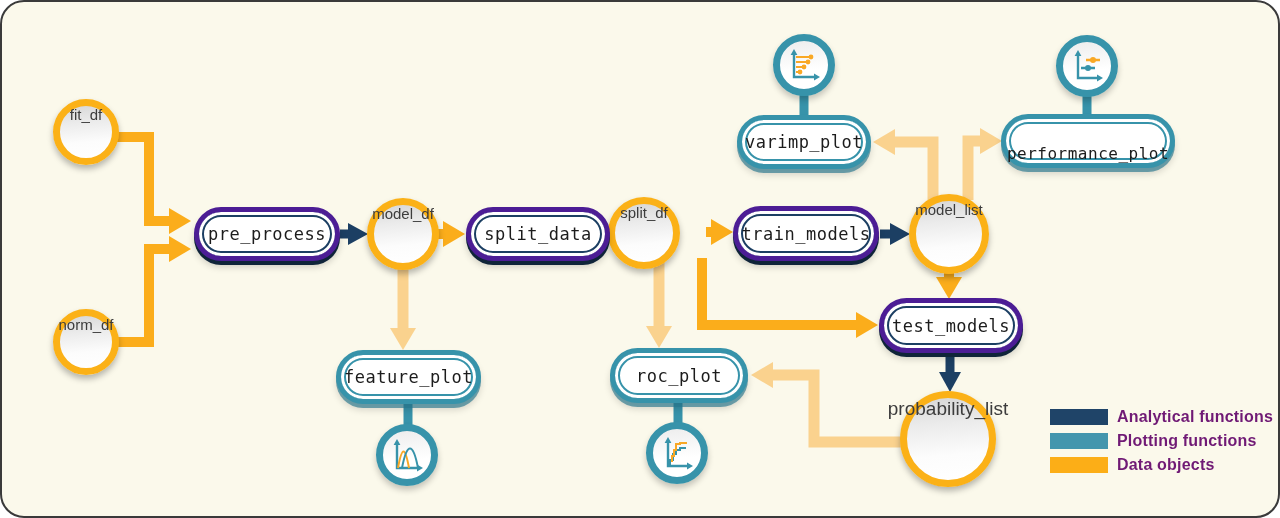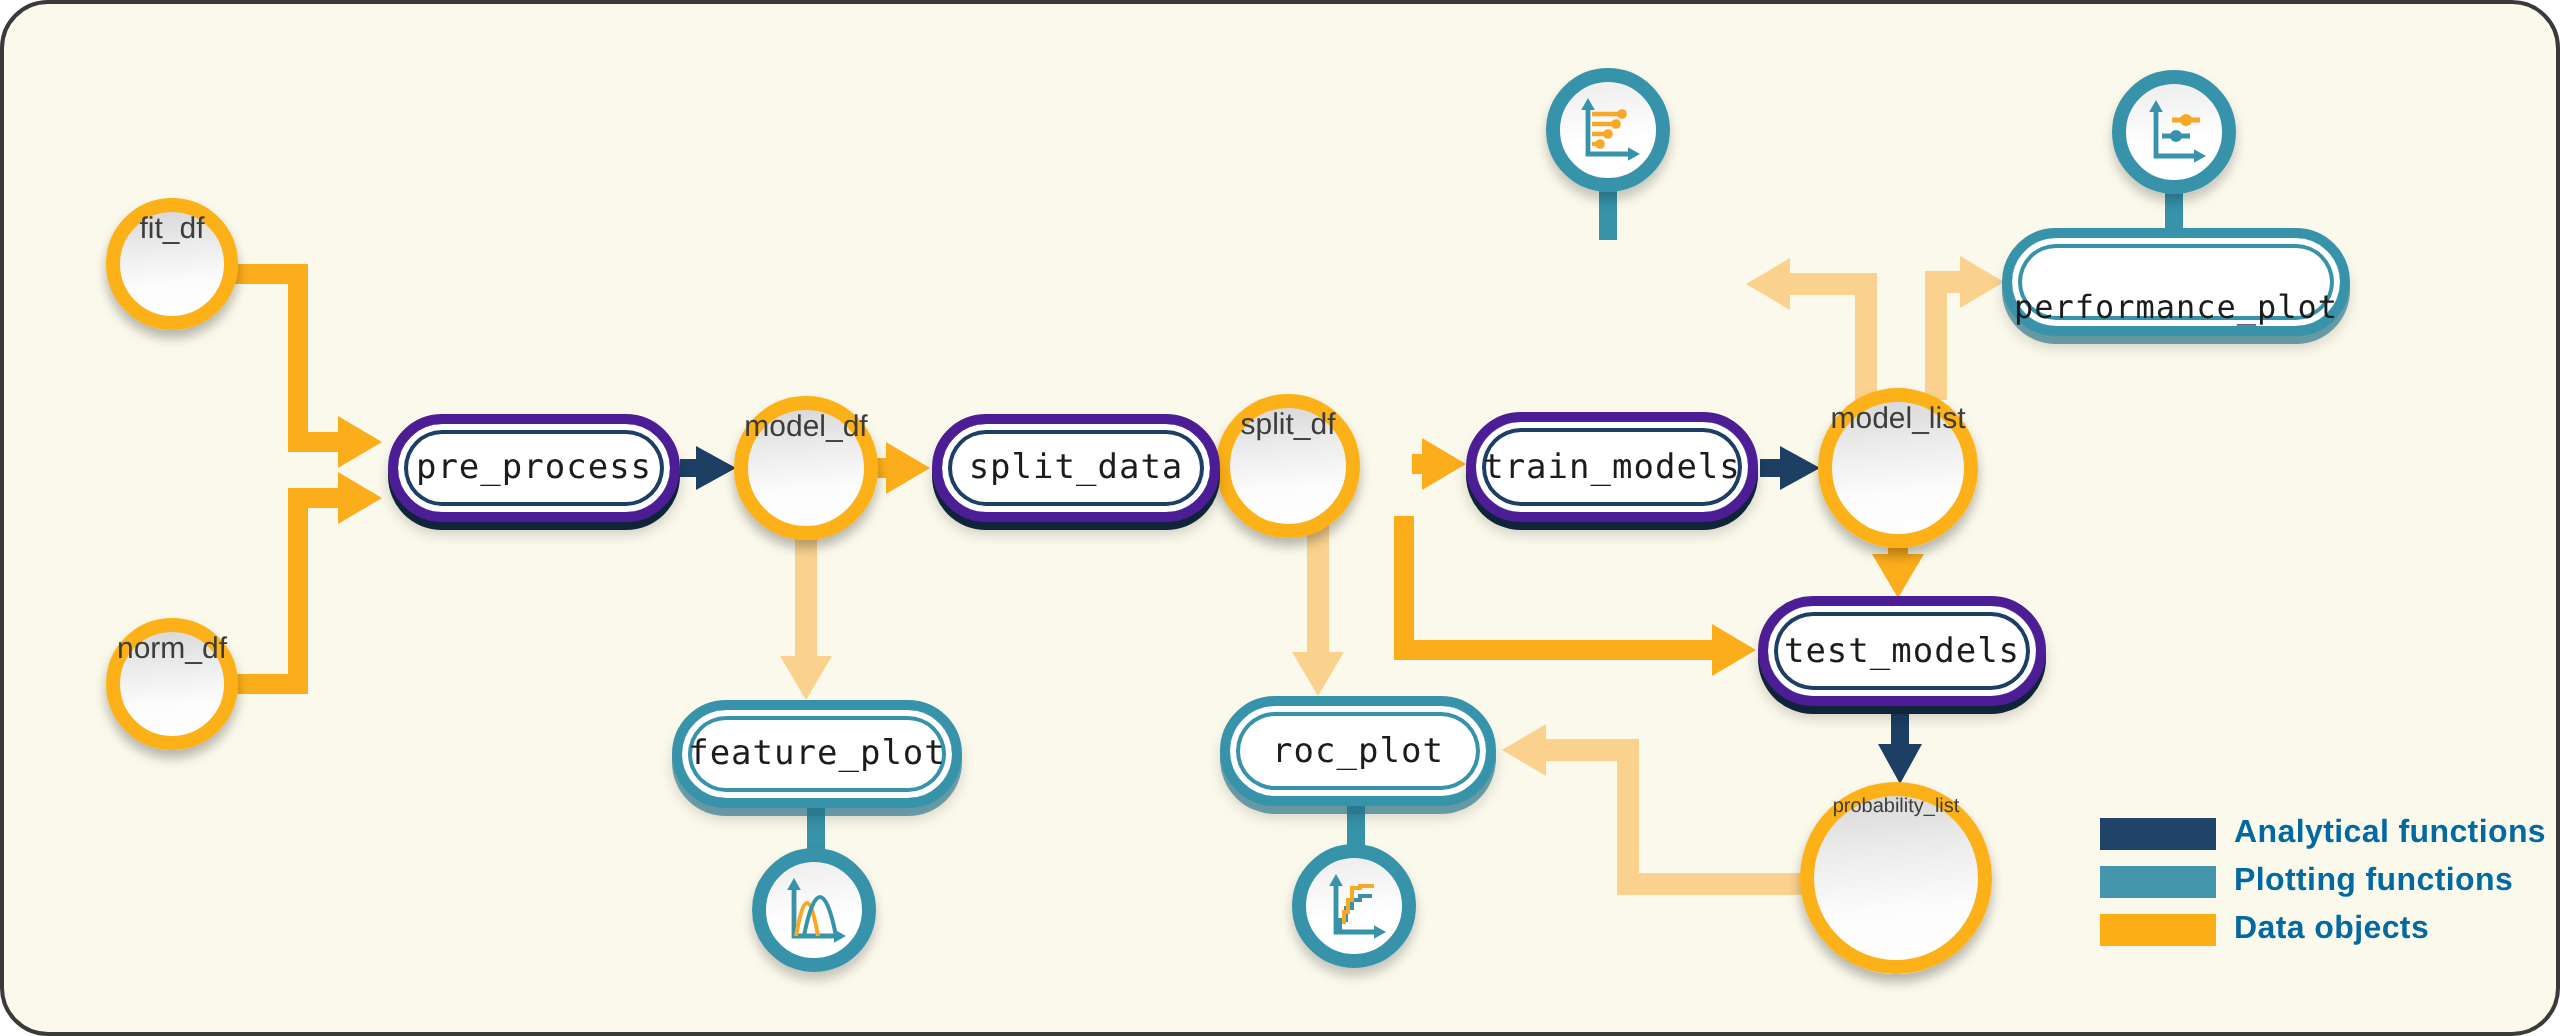--- a/index.html
+++ b/index.html
@@ -27,32 +27,32 @@
   }
   .pill.small-text{font-size:16px;align-items:flex-end;}
   .datanode{
     position:absolute;border-radius:50%;box-sizing:border-box;
     border:7px solid #FBB117;
     background:linear-gradient(175deg,#d7d7d7 0%,#ebebeb 32%,#fcfcfc 68%,#ffffff 100%);
     display:flex;align-items:flex-start;justify-content:center;white-space:nowrap;
     color:#3c3c3c;font-size:15px;
     box-shadow:0 4px 6px rgba(0,0,0,.28);
   }
-  .datanode.big-label{font-size:10px;}
+  .datanode.big-label{font-size:19px;}
   .iconnode{
     position:absolute;border-radius:50%;box-sizing:border-box;
     border:7px solid #3793AA;
     background:linear-gradient(175deg,#ededed 0%,#ffffff 60%);
     display:flex;align-items:center;justify-content:center;
     box-shadow:0 4px 6px rgba(0,0,0,.22);
   }
   .legend{position:absolute;left:1048px;top:406px;display:flex;flex-direction:column;gap:6px;}
   .legend-row{display:flex;align-items:center;gap:9px;}
   .legend-swatch{width:58px;height:16px;}
-  .legend-label{font-size:16px;font-weight:bold;color:#0369a1;letter-spacing:.2px;}
+  .legend-label{font-size:16px;font-weight:bold;color:#701a75;letter-spacing:.2px;}
 </style>
 </head>
 <body>
 
 <div class="frame">
 
   <svg class="edges" viewBox="0 0 1280 518" aria-hidden="true">
 
     <g stroke="#3793AA" stroke-width="9">
       <line x1="802" y1="88" x2="802" y2="118"></line>
@@ -132,20 +132,23 @@
   <div class="pill navy" style="left:731px;top:204px;width:146px;height:55px;">
     <span>train_models</span>
   </div>
   <div class="pill navy" style="left:464px;top:205px;width:144px;height:54px;">
     <span>split_data</span>
   </div>
   <div class="pill navy" style="left:877px;top:296px;width:144px;height:55px;">
     <span>test_models</span>
   </div>
 
+  <div class="pill teal" style="left:735px;top:113px;width:134px;height:54px;">
+    <span>varimp_plot</span>
+  </div>
   <div class="pill teal small-text" style="left:999px;top:112px;width:174px;height:54px;">
     <span>performance_plot</span>
   </div>
   <div class="pill teal" style="left:334px;top:348px;width:145px;height:54px;">
     <span>feature_plot</span>
   </div>
   <div class="pill teal" style="left:608px;top:346px;width:138px;height:55px;">
     <span>roc_plot</span>
   </div>
 

